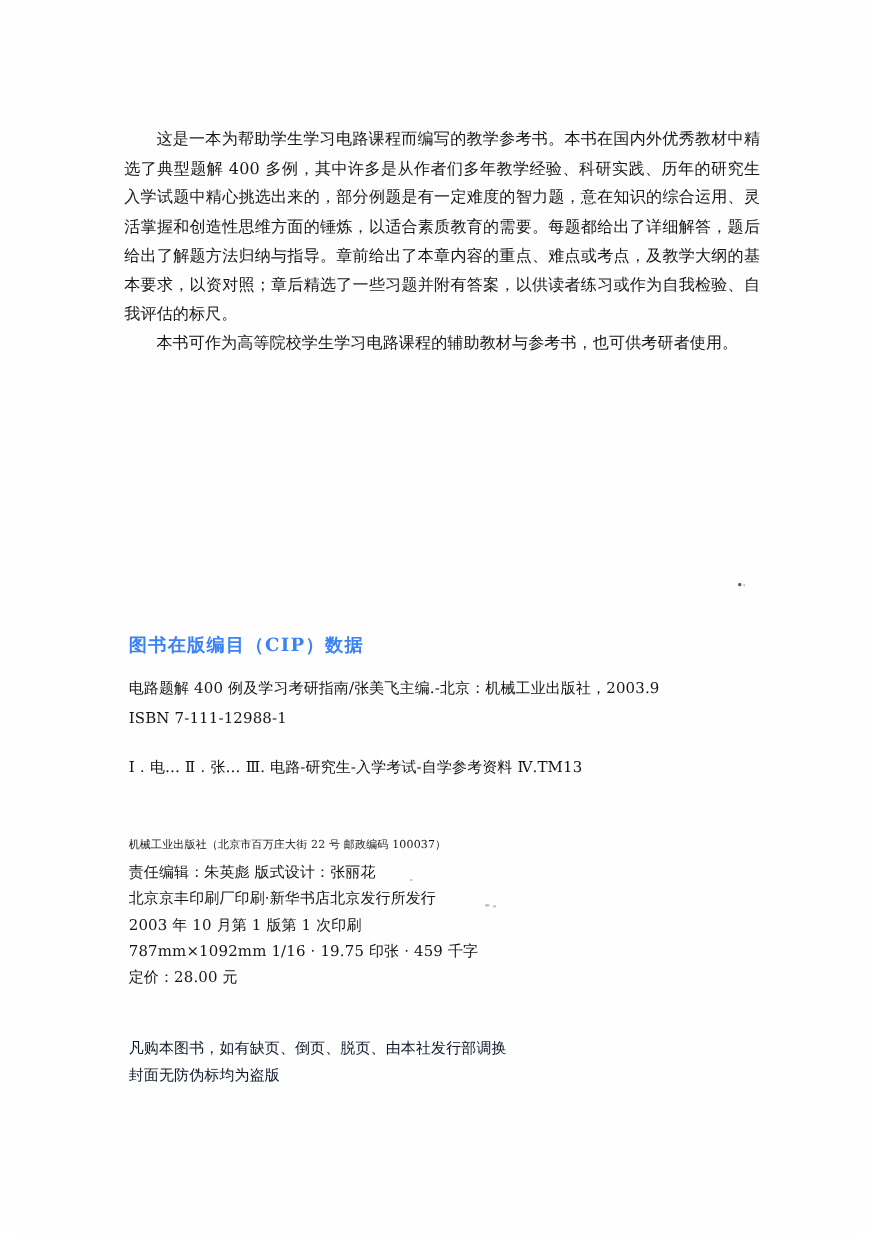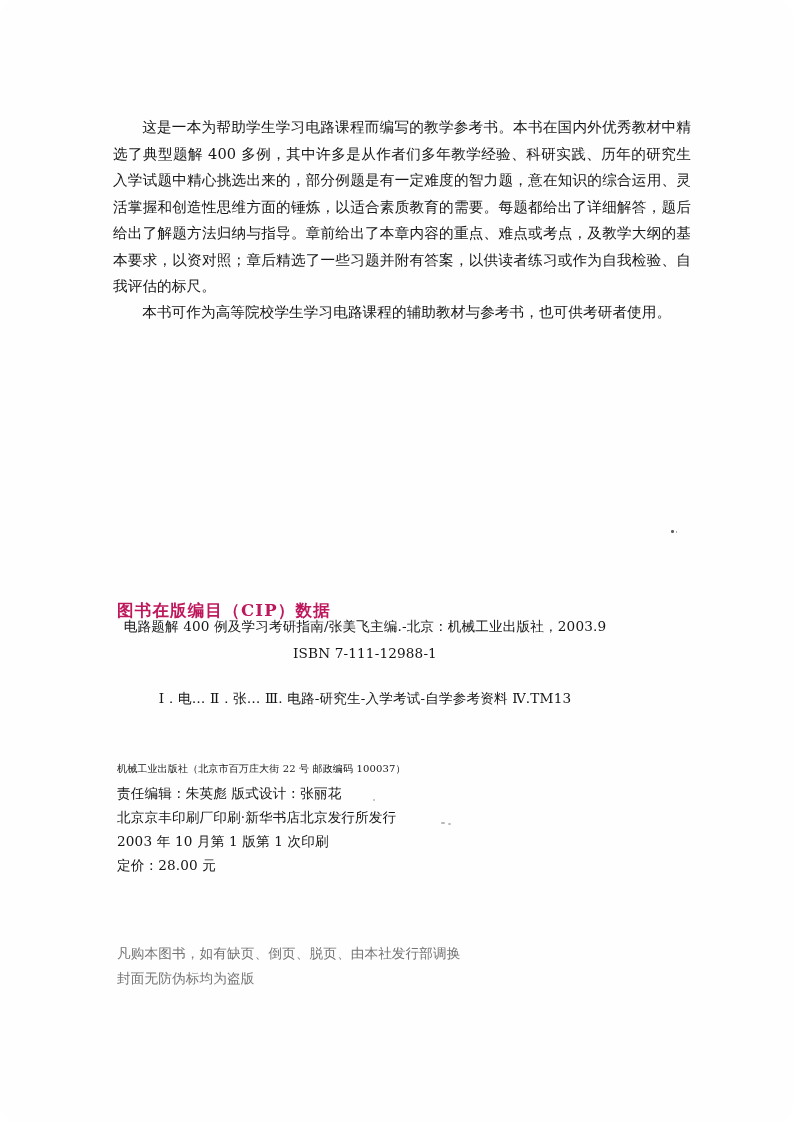--- a/index.html
+++ b/index.html
@@ -46,33 +46,32 @@
   }
   .abstract p + p {
     margin-top: 0;
     font-family: Liberation Mono, monospace;
   }
 
   
   .cip-heading {
     position: absolute;
     left: 117px;
-    top: 600px;
+    top: 576px;
     font-size: 16.5px;
     font-weight: bold;
     letter-spacing: 1.2px;
-    color: #be185d;
+    color: #3b82f6;
   }
 
   .cip-body {
     position: absolute;
-    left: 105px;
+    left: 117px;
     top: 613px;
     width: 520px;
-    text-align: center;
   }
   .cip-body .line {
     font-size: 13.6px;
     line-height: 27px;
     letter-spacing: 0.15px;
     white-space: nowrap;
     color: #151515;
   }
   .cip-body .gap-top {
     margin-top: 18px;
@@ -101,21 +100,21 @@
     position: absolute;
     left: 117px;
     top: 941px;
     width: 460px;
   }
   .notice .line {
     font-size: 13.6px;
     line-height: 25px;
     letter-spacing: 0.15px;
     white-space: nowrap;
-    color: #737373;
+    color: #0f172a;
   }
 
   
   .speck {
     position: absolute;
     background: #2a2a2a;
     border-radius: 40%;
     opacity: 0.75;
   }
   .speck.s1 { left: 671px; top: 530px; width: 3px; height: 3px; }
@@ -140,20 +139,21 @@
     <div class="line">电路题解 400 例及学习考研指南/张美飞主编.-北京：机械工业出版社，2003.9</div>
     <div class="line">ISBN 7-111-12988-1</div>
     <div class="line gap-top">Ⅰ．电…  Ⅱ．张…  Ⅲ. 电路-研究生-入学考试-自学参考资料  Ⅳ.TM13</div>
   </div>
 
   <div class="imprint">
     <div class="line small">机械工业出版社（北京市百万庄大街 22 号  邮政编码  100037）</div>
     <div class="line">责任编辑：朱英彪   版式设计：张丽花</div>
     <div class="line">北京京丰印刷厂印刷·新华书店北京发行所发行</div>
     <div class="line">2003 年 10 月第 1 版第 1 次印刷</div>
+    <div class="line">787mm×1092mm 1/16 · 19.75 印张 · 459 千字</div>
     <div class="line">定价：28.00 元</div>
   </div>
 
   <div class="notice">
     <div class="line">凡购本图书，如有缺页、倒页、脱页、由本社发行部调换</div>
     <div class="line">封面无防伪标均为盗版</div>
   </div>
 
   <div class="speck s1"></div>
   <div class="speck s2"></div>

